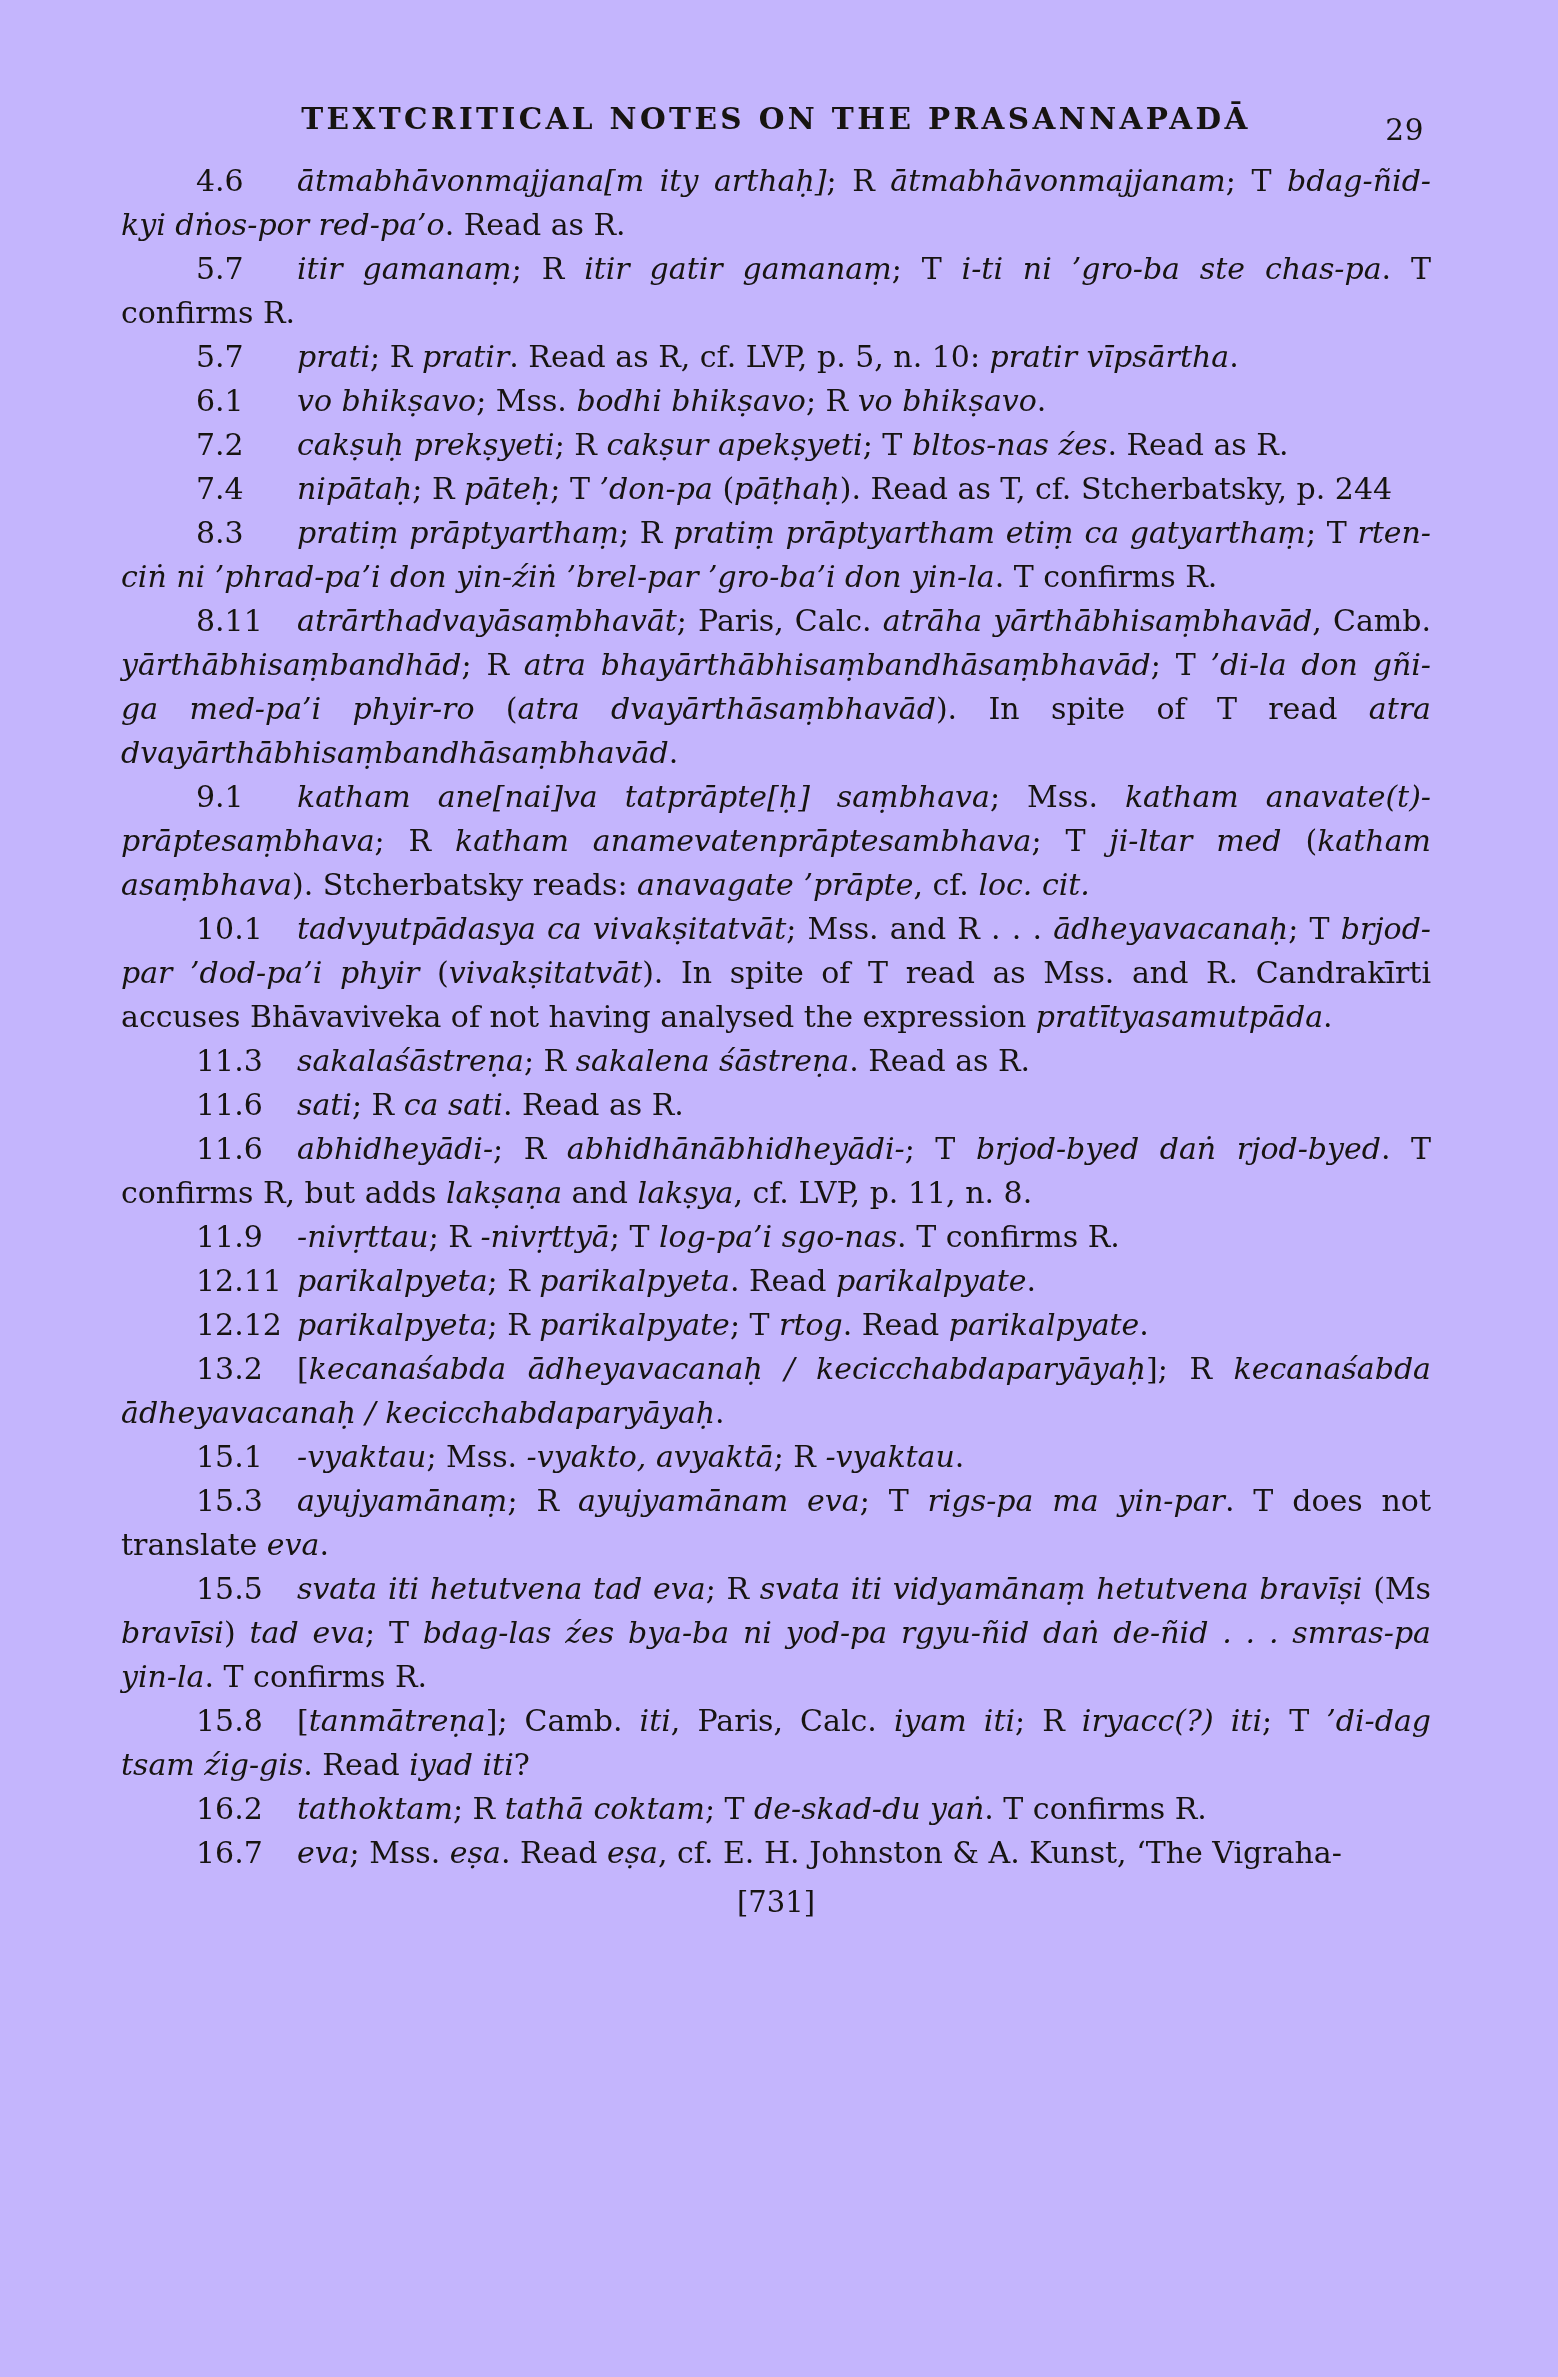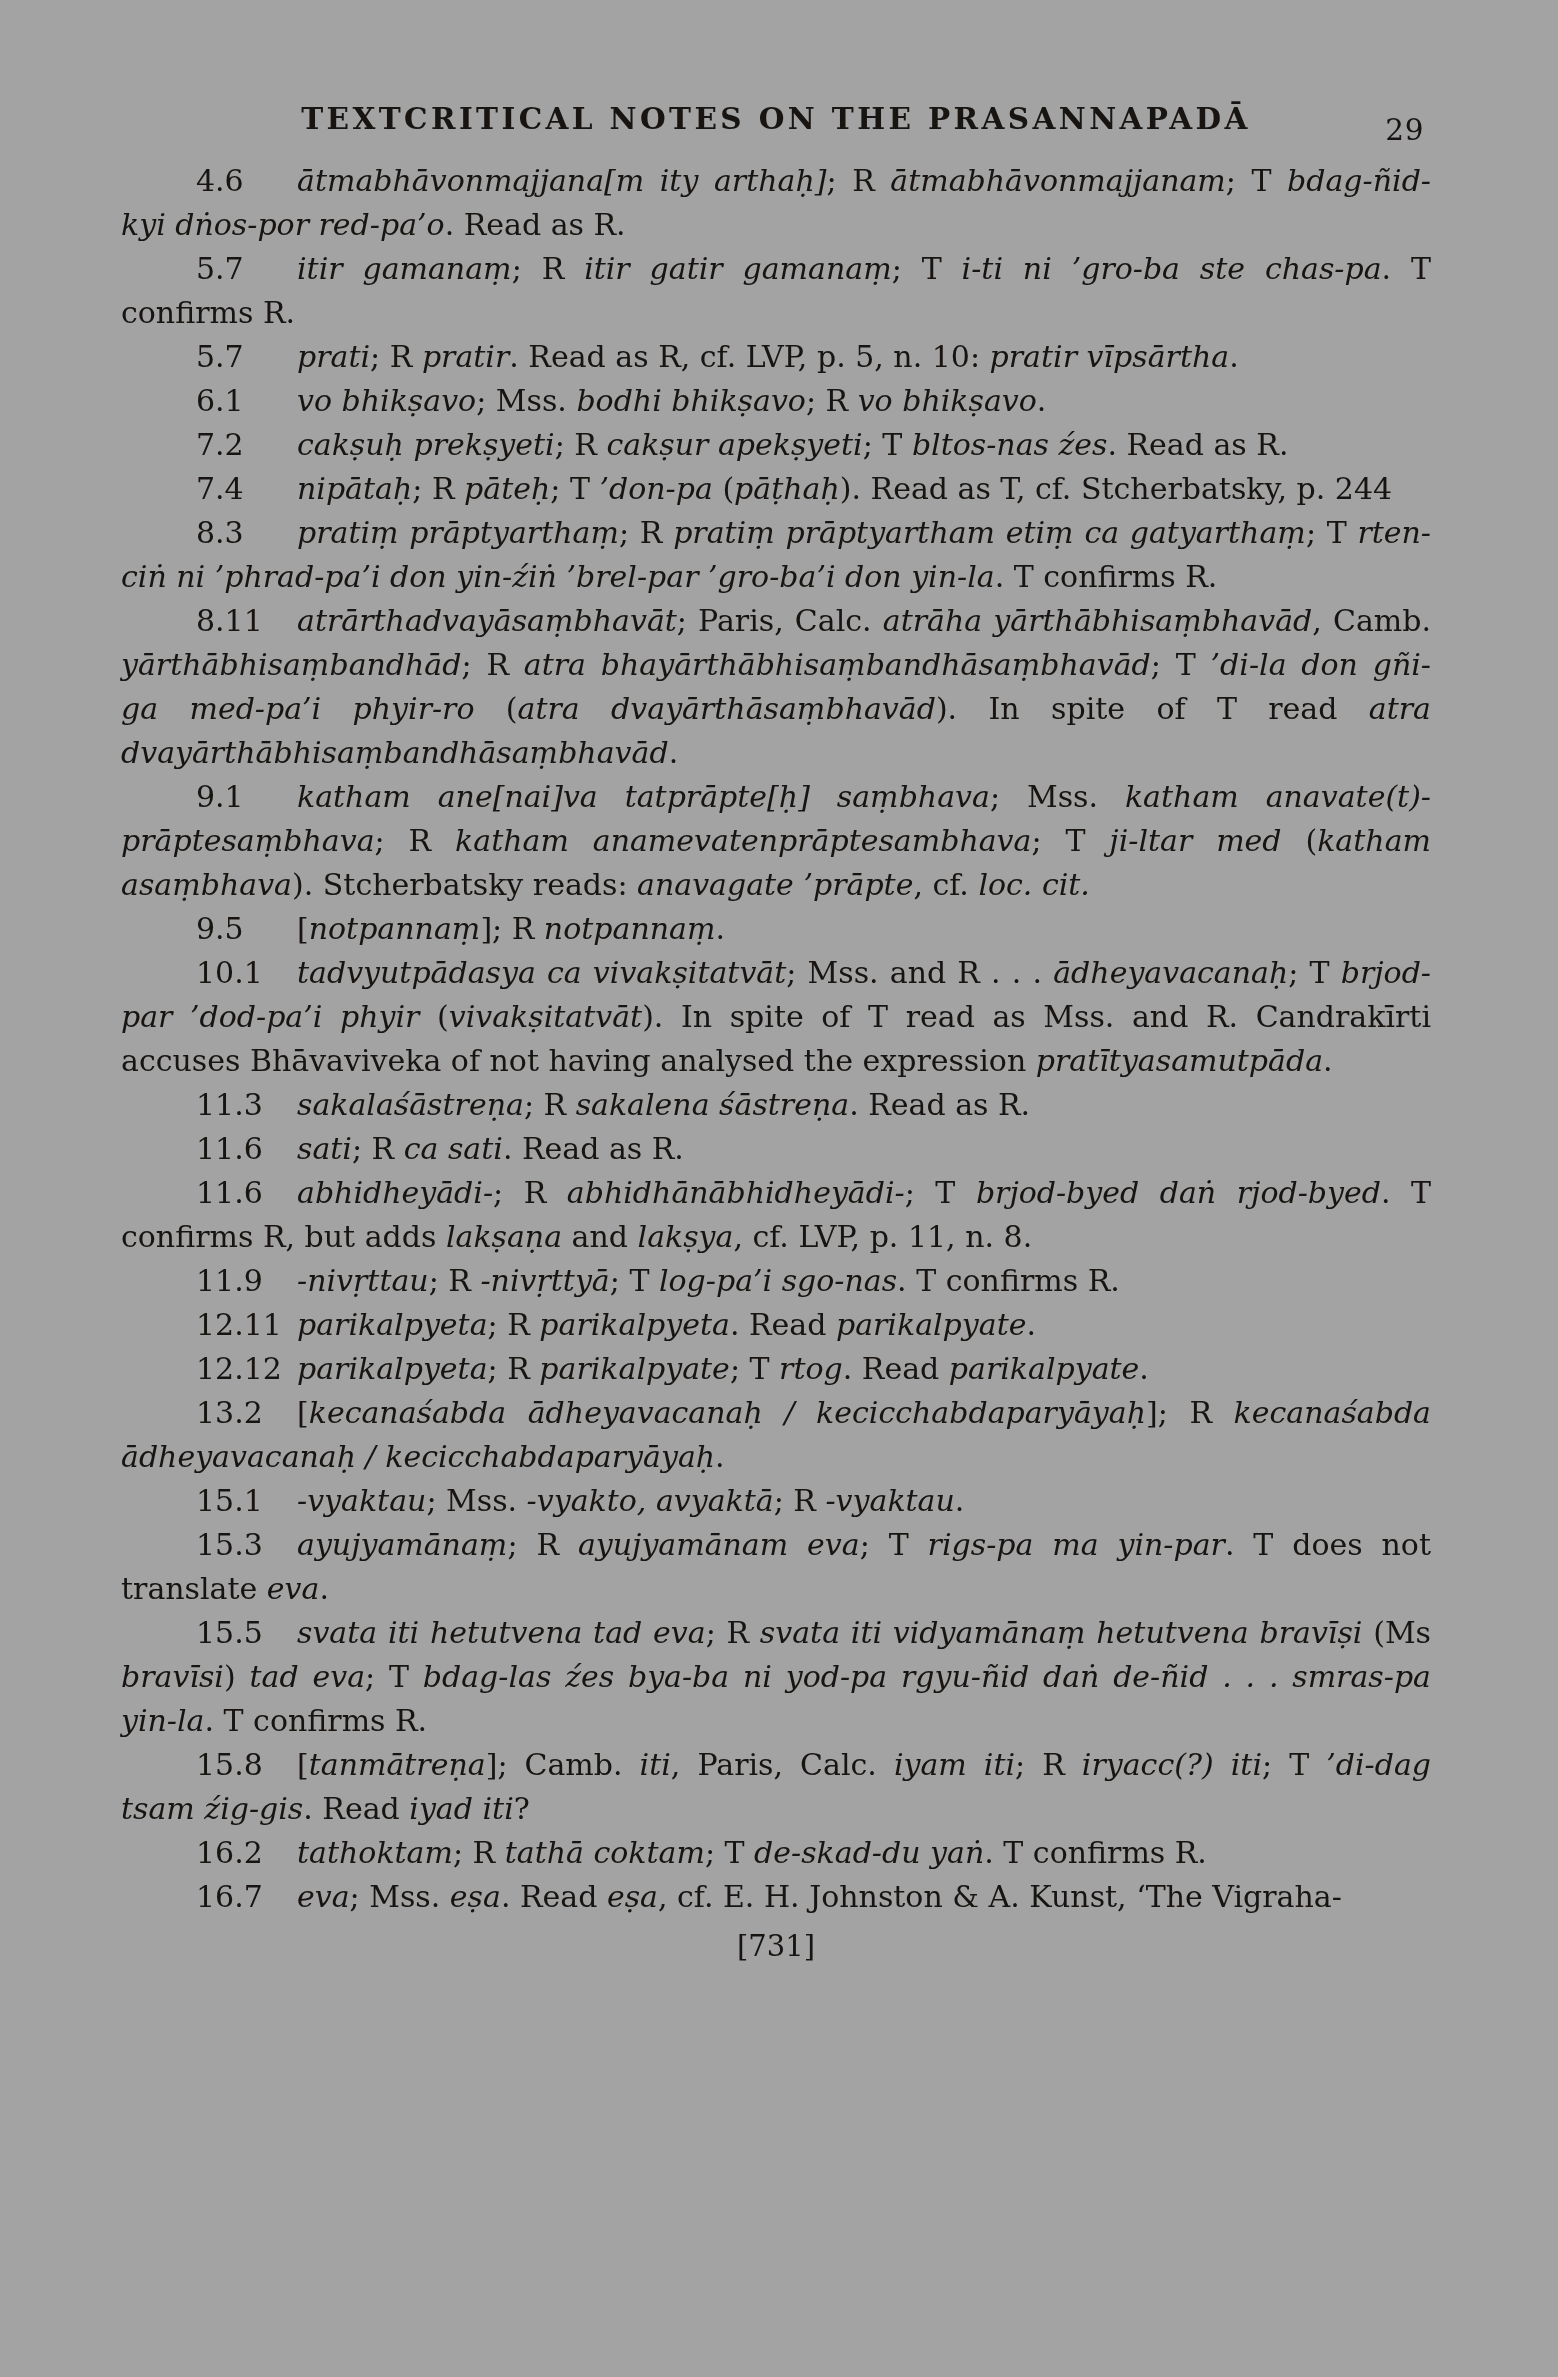--- a/index.html
+++ b/index.html
@@ -5,21 +5,21 @@
   html, body {
     margin: 0;
     padding: 0;
     background: #d8d6d0;
   }
   .page {
     position: relative;
     width: 1559px;
     height: 2377px;
     margin: 0 auto;
-    background: #a3a3a3;
+    background: #c4b5fd;
     color: #171411;
     font-family: "DejaVu Serif", serif;
     box-sizing: border-box;
     padding: 101px 128px 8px 121px;
     overflow: hidden;
   }
   .running-head {
     position: relative;
     text-align: center;
     margin-bottom: 23px;
@@ -77,21 +77,20 @@
   <div class="notes">
       <p class="entry"><span class="num">4.6</span><em>ātmabhāvonmajjana[m ity arthaḥ]</em><span>; R </span><em>ātmabhāvonmajjanam</em><span>; T </span><em>bdag-ñid-kyi dṅos-por red-pa’o</em><span>. Read as R.</span></p>
       <p class="entry"><span class="num">5.7</span><em>itir gamanaṃ</em><span>; R </span><em>itir gatir gamanaṃ</em><span>; T </span><em>i-ti ni ’gro-ba ste chas-pa</em><span>. T confirms R.</span></p>
       <p class="entry"><span class="num">5.7</span><em>prati</em><span>; R </span><em>pratir</em><span>. Read as R, cf. LVP, p. 5, n. 10: </span><em>pratir vīpsārtha</em><span>.</span></p>
       <p class="entry"><span class="num">6.1</span><em>vo bhikṣavo</em><span>; Mss. </span><em>bodhi bhikṣavo</em><span>; R </span><em>vo bhikṣavo</em><span>.</span></p>
       <p class="entry"><span class="num">7.2</span><em>cakṣuḥ prekṣyeti</em><span>; R </span><em>cakṣur apekṣyeti</em><span>; T </span><em>bltos-nas źes</em><span>. Read as R.</span></p>
       <p class="entry"><span class="num">7.4</span><em>nipātaḥ</em><span>; R </span><em>pāteḥ</em><span>; T </span><em>’don-pa</em><span> (</span><em>pāṭhaḥ</em><span>). Read as T, cf. Stcherbatsky, p. 244</span></p>
       <p class="entry"><span class="num">8.3</span><em>pratiṃ prāptyarthaṃ</em><span>; R </span><em>pratiṃ prāptyartham etiṃ ca gatyarthaṃ</em><span>; T </span><em>rten-ciṅ ni ’phrad-pa’i don yin-źiṅ ’brel-par ’gro-ba’i don yin-la</em><span>. T confirms R.</span></p>
       <p class="entry"><span class="num">8.11</span><em>atrārthadvayāsaṃbhavāt</em><span>; Paris, Calc. </span><em>atrāha yārthābhisaṃbhavād</em><span>, Camb. </span><em>yārthābhisaṃbandhād</em><span>; R </span><em>atra bhayārthābhisaṃbandhāsaṃbhavād</em><span>; T </span><em>’di-la don gñi-ga med-pa’i phyir-ro</em><span> (</span><em>atra dvayārthāsaṃbhavād</em><span>). In spite of T read </span><em>atra dvayārthābhisaṃbandhāsaṃbhavād</em><span>.</span></p>
       <p class="entry"><span class="num">9.1</span><em>katham ane[nai]va tatprāpte[ḥ] saṃbhava</em><span>; Mss. </span><em>katham anavate(t)-prāptesaṃbhava</em><span>; R </span><em>katham anamevatenprāptesambhava</em><span>; T </span><em>ji-ltar med</em><span> (</span><em>katham asaṃbhava</em><span>). Stcherbatsky reads: </span><em>anavagate ’prāpte</em><span>, cf. </span><em>loc. cit.</em></p>
-      <p class="entry"><span class="num">9.5</span><span>[</span><em>notpannaṃ</em><span>]; R </span><em>notpannaṃ</em><span>.</span></p>
       <p class="entry"><span class="num">10.1</span><em>tadvyutpādasya ca vivakṣitatvāt</em><span>; Mss. and R . . . </span><em>ādheyavacanaḥ</em><span>; T </span><em>brjod-par ’dod-pa’i phyir</em><span> (</span><em>vivakṣitatvāt</em><span>). In spite of T read as Mss. and R. Candrakīrti accuses Bhāvaviveka of not having analysed the expression </span><em>pratītyasamutpāda</em><span>.</span></p>
       <p class="entry"><span class="num">11.3</span><em>sakalaśāstreṇa</em><span>; R </span><em>sakalena śāstreṇa</em><span>. Read as R.</span></p>
       <p class="entry"><span class="num">11.6</span><em>sati</em><span>; R </span><em>ca sati</em><span>. Read as R.</span></p>
       <p class="entry"><span class="num">11.6</span><em>abhidheyādi-</em><span>; R </span><em>abhidhānābhidheyādi-</em><span>; T </span><em>brjod-byed daṅ rjod-byed</em><span>. T confirms R, but adds </span><em>lakṣaṇa</em><span> and </span><em>lakṣya</em><span>, cf. LVP, p. 11, n. 8.</span></p>
       <p class="entry"><span class="num">11.9</span><em>-nivṛttau</em><span>; R </span><em>-nivṛttyā</em><span>; T </span><em>log-pa’i sgo-nas</em><span>. T confirms R.</span></p>
       <p class="entry"><span class="num">12.11</span><em>parikalpyeta</em><span>; R </span><em>parikalpyeta</em><span>. Read </span><em>parikalpyate</em><span>.</span></p>
       <p class="entry"><span class="num">12.12</span><em>parikalpyeta</em><span>; R </span><em>parikalpyate</em><span>; T </span><em>rtog</em><span>. Read </span><em>parikalpyate</em><span>.</span></p>
       <p class="entry"><span class="num">13.2</span><span>[</span><em>kecanaśabda ādheyavacanaḥ / kecicchabdaparyāyaḥ</em><span>]; R </span><em>kecanaśabda ādheyavacanaḥ / kecicchabdaparyāyaḥ</em><span>.</span></p>
       <p class="entry"><span class="num">15.1</span><em>-vyaktau</em><span>; Mss. </span><em>-vyakto, avyaktā</em><span>; R </span><em>-vyaktau</em><span>.</span></p>
       <p class="entry"><span class="num">15.3</span><em>ayujyamānaṃ</em><span>; R </span><em>ayujyamānam eva</em><span>; T </span><em>rigs-pa ma yin-par</em><span>. T does not translate </span><em>eva</em><span>.</span></p>

